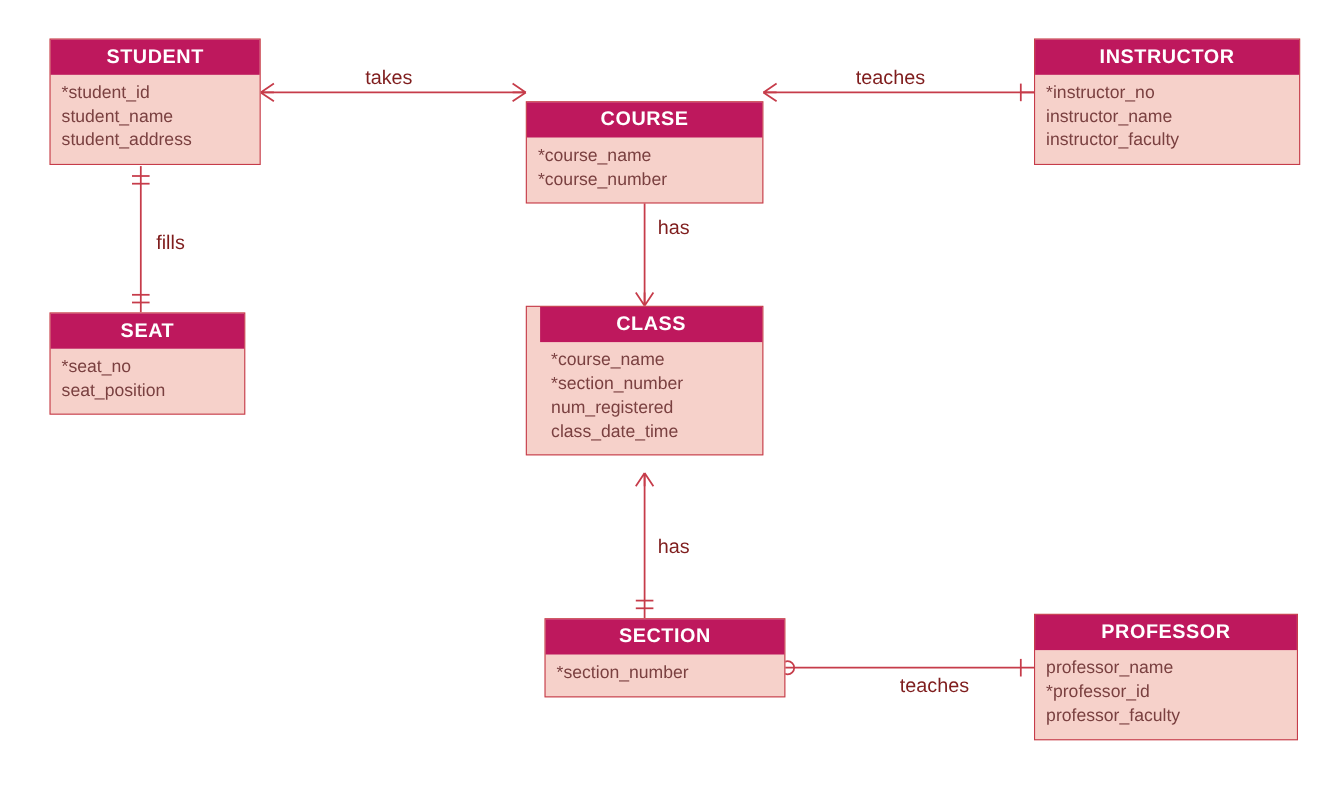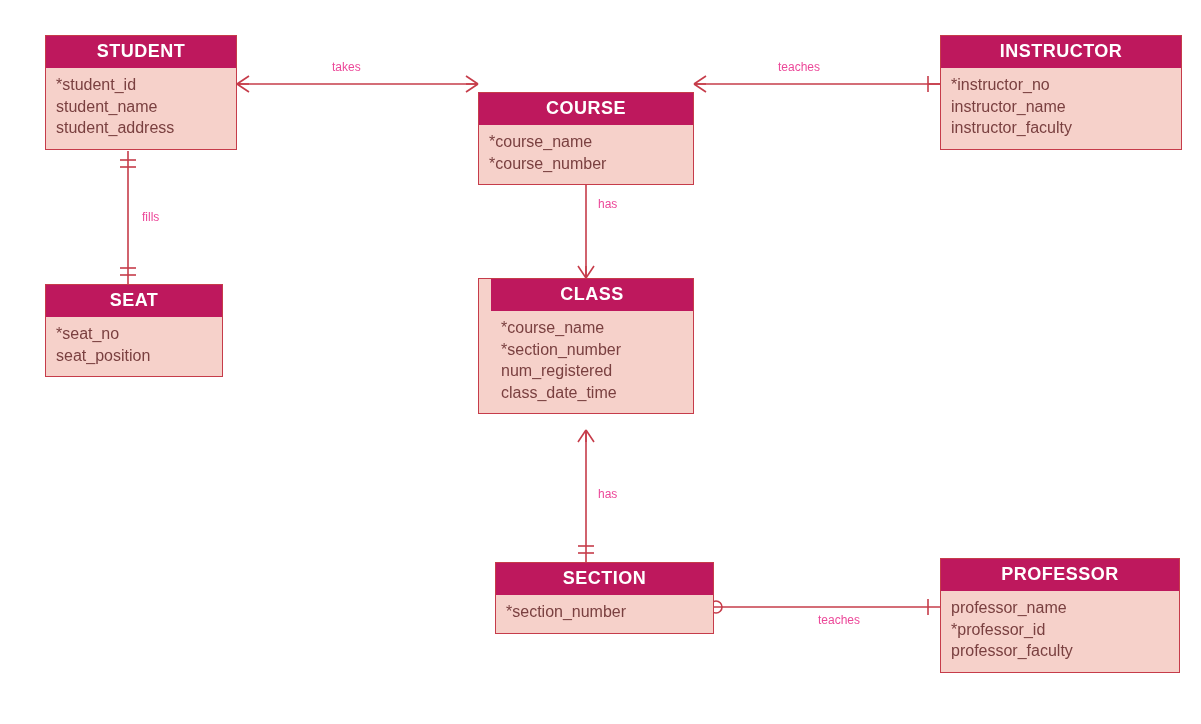--- a/index.html
+++ b/index.html
@@ -38,22 +38,22 @@
     padding: 6px 10px 10px 10px;
     color: #7a4040;
     font-size: 16px;
     line-height: 1.35;
   }
   .entity .attrs div {
     white-space: nowrap;
   }
   .rel-label {
     position: absolute;
-    color: #ec4899;
-    font-size: 12px;
+    color: #7f1d1d;
+    font-size: 18px;
     background: transparent;
   }
 </style>
 </head>
 <body>
 
 <svg class="canvas" viewBox="0 0 1201 724">
   <g stroke="#c63c4a" stroke-width="1.6" fill="none">
 
     <line x1="237" y1="84" x2="478" y2="84"></line>

